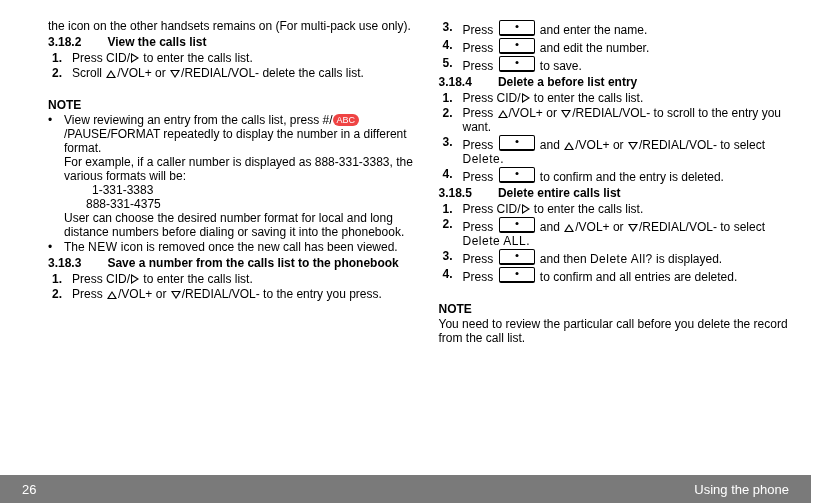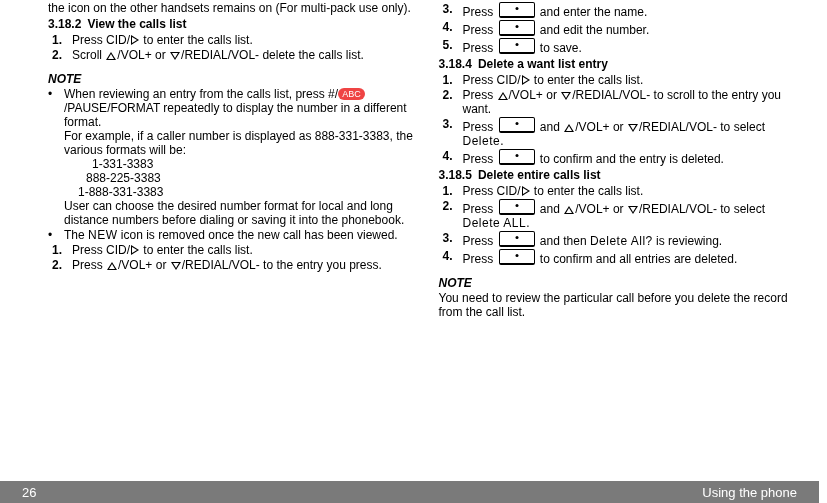--- a/index.html
+++ b/index.html
@@ -1,44 +1,44 @@
 <!DOCTYPE html>
 <html><head>
 <meta charset="utf-8">
 <style>
   html,body{margin:0;padding:0;font-family:Arial,Helvetica,sans-serif;font-size:12px;color:#000;background:#fff}
   .page{width:827px;height:503px;position:relative;box-sizing:border-box}
-  .content{display:flex;gap:24px;padding:1px 22px 0 48px;box-sizing:border-box;height:470px}
+  .content{display:flex;gap:24px;padding:19px 22px 0 48px;box-sizing:border-box;height:470px}
   .col{flex:1 1 0;min-width:0}
   .frag{margin:0 0 2px 0}
-  .heading{font-weight:bold;display:flex;gap:6px;margin:2px 0}
+  .heading{font-weight:bold;display:flex;gap:26px;margin:2px 0}
   .heading .num{white-space:nowrap}
   .step{display:flex;gap:6px;margin:1px 0 1px 4px}
   .step .n{font-weight:bold;min-width:14px}
-  .note-label{font-weight:bold;font-style:italic;margin-top:10px}
+  .note-label{font-weight:bold;margin-top:18px}
   .bullet{display:flex;gap:6px;margin:1px 0}
   .bullet .dot{min-width:10px}
   .indent1{padding-left:40px}
   .indent2{padding-left:28px}
   .indent3{padding-left:22px}
   .indent4{padding-left:14px}
   .bold{font-weight:normal}
   .softkey{display:inline-block;width:34px;height:13px;border:1px solid #000;border-bottom-width:2px;border-radius:2px;vertical-align:-2px;position:relative;margin:0 2px}
   .softkey::after{content:"";position:absolute;left:50%;top:4px;width:3px;height:3px;background:#000;border-radius:50%;transform:translateX(-50%)}
   .tri{display:inline-block;width:0;height:0;vertical-align:-1px;margin:0 1px}
   .tri-r-hollow{border-top:5px solid transparent;border-bottom:5px solid transparent;border-left:8px solid #000;position:relative}
   .tri-r-hollow::after{content:"";position:absolute;left:-7px;top:-3px;border-top:3px solid transparent;border-bottom:3px solid transparent;border-left:5px solid #fff}
   .tri-u{border-left:5px solid transparent;border-right:5px solid transparent;border-bottom:8px solid #000;position:relative}
   .tri-u::after{content:"";position:absolute;left:-3px;top:2px;border-left:3px solid transparent;border-right:3px solid transparent;border-bottom:5px solid #fff}
   .tri-d{border-left:5px solid transparent;border-right:5px solid transparent;border-top:8px solid #000;position:relative}
   .tri-d::after{content:"";position:absolute;left:-3px;top:-7px;border-left:3px solid transparent;border-right:3px solid transparent;border-top:5px solid #fff}
   .abc{display:inline-block;background:#ef4444;color:#fff;border-radius:7px;font-size:9px;padding:1px 4px;vertical-align:1px;margin-right:2px}
   .newicon{font-weight:normal;letter-spacing:0.5px}
   .screen{font-family:Liberation Sans, sans-serif;letter-spacing:0.5px}
-  .footer{position:absolute;left:0;right:8px;bottom:0;height:22px;background:#7a7a7a;color:#fff;display:flex;align-items:center;justify-content:space-between;padding:0 22px;font-size:13px}
+  .footer{position:absolute;left:0;right:16px;bottom:0;height:28px;background:#7a7a7a;color:#fff;display:flex;align-items:center;justify-content:space-between;padding:0 22px;font-size:13px}
   .note-body{margin:1px 0 8px 0}
 </style>
 </head>
 <body>
 <div class="page">
 
 <div class="content">
 
   <div class="col">
     <div class="frag">the icon on the other handsets remains on (For multi-pack use only).</div>
@@ -59,35 +59,38 @@
       <span>
         <span>Scroll </span><span class="tri tri-u"></span><span class="bold">/VOL+</span><span> or </span><span class="tri tri-d"></span><span class="bold">/REDIAL/VOL-</span><span> delete the calls list.</span>
       </span>
     </div>
 
     <div class="note-label">NOTE</div>
 
     <div class="bullet">
       <span class="dot">•</span>
       <span>
-        <span>When reviewing an entry from the calls list, press </span><span class="bold">#/</span><span class="abc">ABC</span><span class="bold">/PAUSE/FORMAT</span><span> repeatedly to display the number in a different format.</span><br>
+        <span>View reviewing an entry from the calls list, press </span><span class="bold">#/</span><span class="abc">ABC</span><span class="bold">/PAUSE/FORMAT</span><span> repeatedly to display the number in a different format.</span><br>
         <span>For example, if a caller number is displayed as 888-331-3383, the various formats will be:</span>
         <div class="indent2">1-331-3383</div>
-        <div class="indent3">888-225-3383</div>
-        <div class="indent4">1-888-331-3383</div>
+        <div class="indent3">888-331-4375</div>
         <span>User can choose the desired number format for local and long distance numbers before dialing or saving it into the phonebook.</span>
       </span>
     </div>
     <div class="bullet">
       <span class="dot">•</span>
       <span>
         <span>The </span><span class="newicon">NEW</span><span> icon is removed once the new call has been viewed.</span>
       </span>
     </div>
 
+    <div class="heading">
+      <span class="num">3.18.3</span>
+      <span>Save a number from the calls list to the phonebook</span>
+    </div>
     <div class="step">
       <span class="n">1.</span>
       <span>
         <span>Press </span><span class="bold">CID/</span><span class="tri tri-r-hollow"></span><span> to enter the calls list.</span>
       </span>
     </div>
     <div class="step">
       <span class="n">2.</span>
       <span>
         <span>Press </span><span class="tri tri-u"></span><span class="bold">/VOL+</span><span> or </span><span class="tri tri-d"></span><span class="bold">/REDIAL/VOL-</span><span> to the entry you press.</span>
@@ -104,21 +107,21 @@
       <span class="n">4.</span>
       <span><span>Press </span><span class="softkey"></span><span> and edit the number.</span></span>
     </div>
     <div class="step">
       <span class="n">5.</span>
       <span><span>Press </span><span class="softkey"></span><span> to save.</span></span>
     </div>
 
     <div class="heading">
       <span class="num">3.18.4</span>
-      <span>Delete a want list entry</span>
+      <span>Delete a before list entry</span>
     </div>
     <div class="step">
       <span class="n">1.</span>
       <span><span>Press </span><span class="bold">CID/</span><span class="tri tri-r-hollow"></span><span> to enter the calls list.</span></span>
     </div>
     <div class="step">
       <span class="n">2.</span>
       <span><span>Press </span><span class="tri tri-u"></span><span class="bold">/VOL+</span><span> or </span><span class="tri tri-d"></span><span class="bold">/REDIAL/VOL-</span><span> to scroll to the entry you want.</span></span>
     </div>
     <div class="step">
@@ -137,21 +140,21 @@
     <div class="step">
       <span class="n">1.</span>
       <span><span>Press </span><span class="bold">CID/</span><span class="tri tri-r-hollow"></span><span> to enter the calls list.</span></span>
     </div>
     <div class="step">
       <span class="n">2.</span>
       <span><span>Press </span><span class="softkey"></span><span> and </span><span class="tri tri-u"></span><span class="bold">/VOL+</span><span> or </span><span class="tri tri-d"></span><span class="bold">/REDIAL/VOL-</span><span> to select </span><span class="screen">Delete ALL</span><span>.</span></span>
     </div>
     <div class="step">
       <span class="n">3.</span>
-      <span><span>Press </span><span class="softkey"></span><span> and then </span><span class="screen">Delete All?</span><span> is reviewing.</span></span>
+      <span><span>Press </span><span class="softkey"></span><span> and then </span><span class="screen">Delete All?</span><span> is displayed.</span></span>
     </div>
     <div class="step">
       <span class="n">4.</span>
       <span><span>Press </span><span class="softkey"></span><span> to confirm and all entries are deleted.</span></span>
     </div>
 
     <div class="note-label">NOTE</div>
     <div class="note-body">You need to review the particular call before you delete the record from the call list.</div>
   </div>
 </div>

